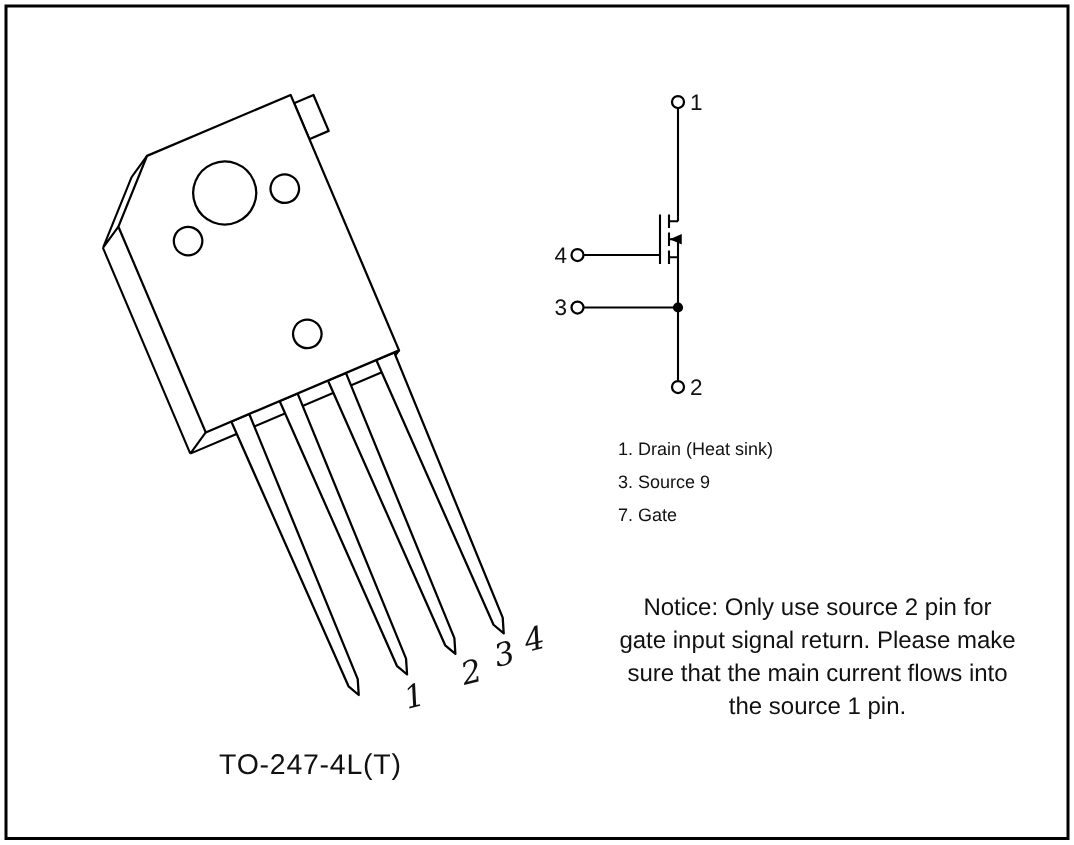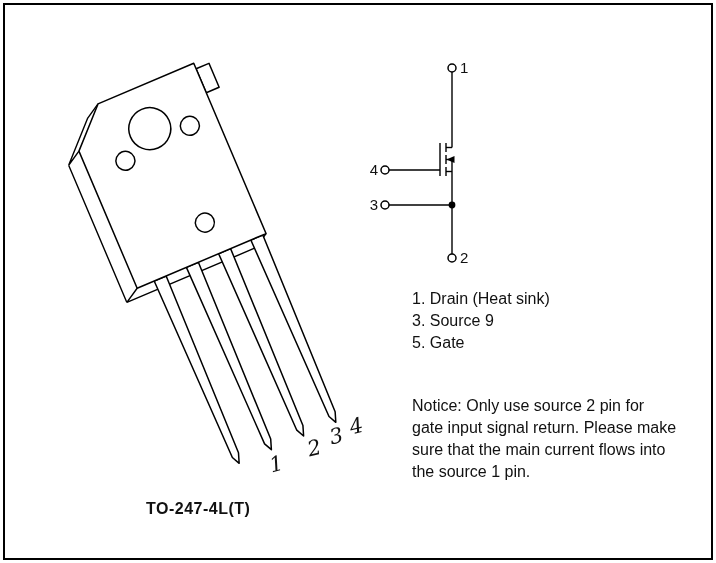--- a/index.html
+++ b/index.html
@@ -1,23 +1,23 @@
 <!DOCTYPE html>
 <html><head>
 <meta charset="utf-8">
 <style>
   html,body{margin:0;padding:0;background:#ffffff;}
   .page{position:relative;width:716px;height:563px;background:#fff;
         font-family:"Liberation Sans",sans-serif;color:#111;overflow:hidden;}
   .frame{position:absolute;left:3px;top:3px;right:3px;bottom:3px;border:2px solid #000;}
   .pkg{position:absolute;left:20px;top:28px;width:360px;height:500px;}
   .sch{position:absolute;left:363px;top:53px;width:330px;height:220px;}
-  .pkg-label{position:absolute;left:146px;top:500px;font-size:16px;letter-spacing:.5px;font-weight:bold;}
-  .pinlist{position:absolute;left:412px;top:288px;font-size:16px;line-height:22px;}
-  .notice{position:absolute;left:412px;top:395px;width:266px;font-size:16px;line-height:22px;}
+  .pkg-label{position:absolute;left:146px;top:500px;font-size:19px;letter-spacing:.5px;}
+  .pinlist{position:absolute;left:412px;top:288px;font-size:12px;line-height:22px;}
+  .notice{position:absolute;left:412px;top:395px;width:266px;font-size:16px;line-height:22px;text-align:center;}
   .lead-num{font-family:"DejaVu Serif",serif;font-style:italic;font-size:21px;fill:#111;}
   .schpin{font-family:"Liberation Sans",sans-serif;font-size:15px;fill:#111;}
   .ln{stroke:#000;stroke-width:1.4;fill:none;}
   .shape{stroke:#000;stroke-width:1.5;fill:#fff;stroke-linejoin:round;}
 </style>
 </head>
 <body>
 
 <div class="page">
 
@@ -79,18 +79,18 @@
 
     <text class="schpin" x="97" y="20">1</text>
     <text class="schpin" x="97" y="210">2</text>
     <text class="schpin" x="15" y="122" text-anchor="end">4</text>
     <text class="schpin" x="15" y="157" text-anchor="end">3</text>
   </svg>
 
   <div class="pinlist">
     <div>1. Drain (Heat sink)</div>
     <div>3. Source 9</div>
-    <div>5. Gate</div>
+    <div>7. Gate</div>
   </div>
 
   <div class="notice">Notice: Only use source 2 pin for gate input signal return. Please make sure that the main current flows into the source 1 pin.</div>
 
 </div>
 
 </body></html>

